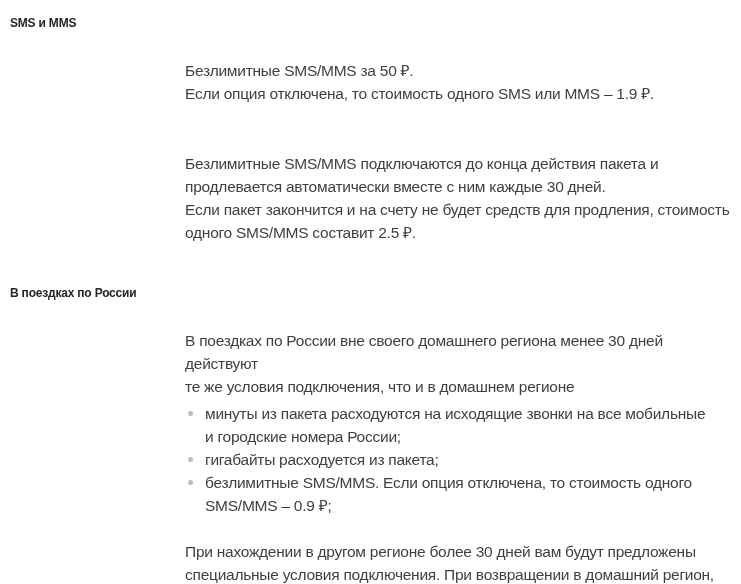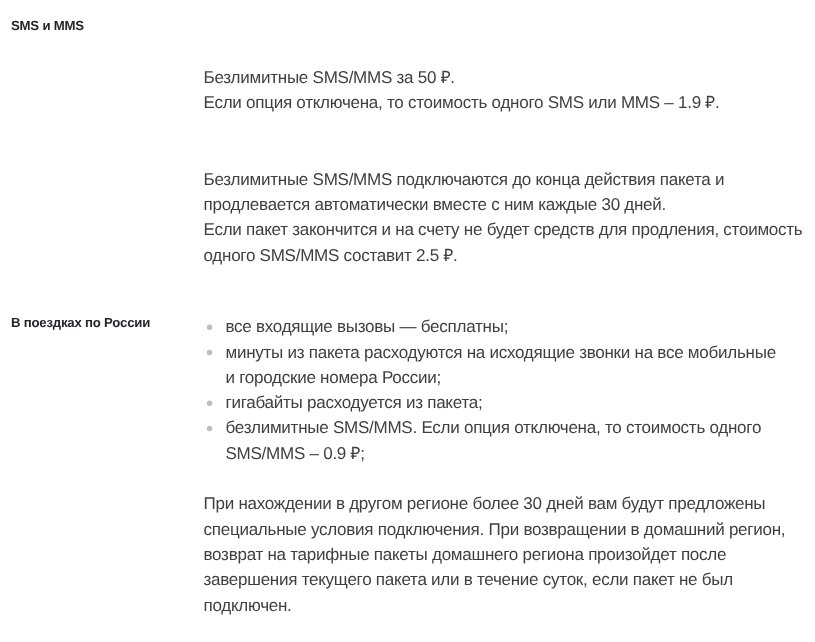--- a/index.html
+++ b/index.html
@@ -85,26 +85,24 @@
       <p class="para">Безлимитные SMS/MMS подключаются до конца действия пакета и
 продлевается автоматически вместе с ним каждые 30 дней.
 Если пакет закончится и на счету не будет средств для продления, стоимость
 одного SMS/MMS составит 2.5 ₽.</p>
     </div>
 
     <div class="row-gap"></div>
 
     <div class="section-label">В поездках по России</div>
     <div class="section-content">
+      <p class="para">В поездках по России вне своего домашнего региона менее 30 дней действуют
+те же условия подключения, что и в домашнем регионе</p>
 
       <ul class="bullet-list">
-        <li>
-          <span class="bullet-dot"></span>
-          <span class="bullet-text">все входящие вызовы — бесплатны;</span>
-        </li>
         <li>
           <span class="bullet-dot"></span>
           <span class="bullet-text">минуты из пакета расходуются на исходящие звонки на все мобильные
 и городские номера России;</span>
         </li>
         <li>
           <span class="bullet-dot"></span>
           <span class="bullet-text">гигабайты расходуется из пакета;</span>
         </li>
         <li>

